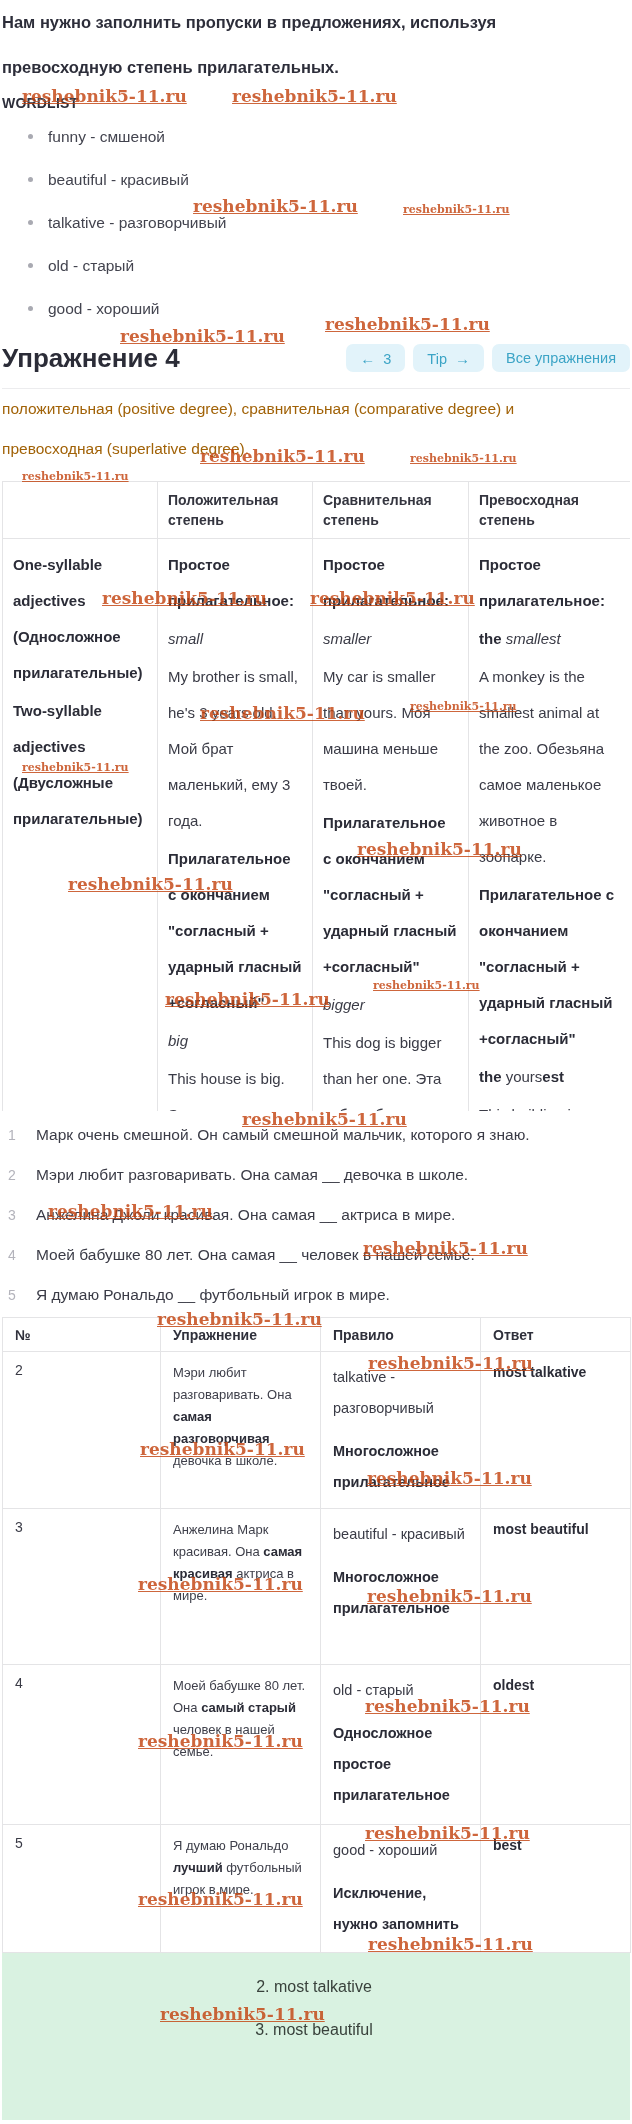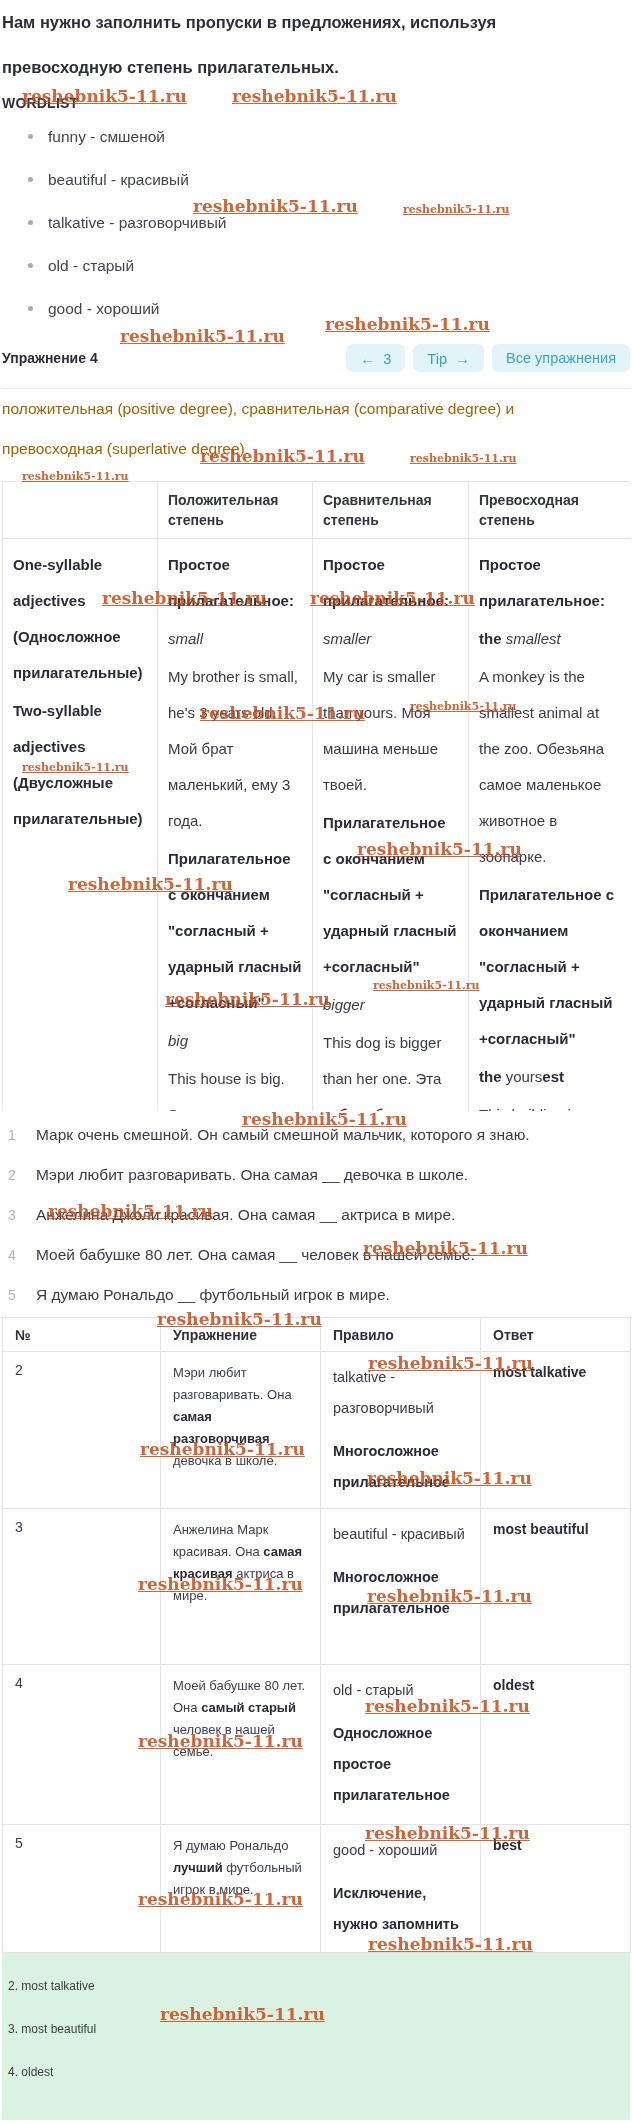--- a/index.html
+++ b/index.html
@@ -15,21 +15,21 @@
   .intro { font-weight:bold; font-size:16.5px; line-height:45px; margin:0; max-width:600px; color:#2d2e3a; }
   .wordlist-label { font-weight:bold; font-size:14px; margin-top:5px; color:#2d2e3a; letter-spacing:.2px; }
 
   
   ul.wordlist { list-style:none; margin:4px 0 0 0; padding:0 0 0 26px; }
   ul.wordlist li { height:43px; display:flex; align-items:center; font-size:15.5px; color:#43444f; }
   .dot { width:5px; height:5px; border-radius:50%; background:#a9aab2; margin-right:15px; flex:0 0 auto; }
 
   
   .ex-header { display:flex; justify-content:space-between; align-items:center; margin-top:8px; height:40px; }
-  .ex-title { font-size:14px; font-weight:bold; margin:0; color:#2b2c37; }
+  .ex-title { font-size:26px; font-weight:bold; margin:0; color:#2b2c37; }
   .nav { display:flex; gap:8px; align-items:center; }
   .nav button {
     font-family:"Liberation Sans", sans-serif;
     background:#e2f3fa; color:#3ba4c6; border:none; border-radius:7px;
     height:28px; padding:0 14px; font-size:14.5px; cursor:pointer; white-space:nowrap;
   }
   .nav button .arr { font-size:15px; }
 
   .divider { border:none; border-top:1px solid #ececee; margin:10px 0 0 0; }
 
@@ -62,21 +62,21 @@
   .t2 .c-rule p + p { margin-top:12px; }
   .t2 .c-ans { font-size:14px; line-height:20px; color:#2b2c37; }
   .t2 b { color:#2b2c37; }
   .t2 tbody tr:nth-child(1) td { height:146px; }
   .t2 tbody tr:nth-child(2) td { height:156px; }
   .t2 tbody tr:nth-child(3) td { height:160px; }
   .t2 tbody tr:nth-child(4) td { height:128px; }
 
   
   .answers { background:#d9f2e1; margin-top:0; padding:12px 10px 10px 6px; min-height:167px; }
-  .ans-line { height:43px; line-height:43px; font-size:12px; color:#38413b; }
+  .ans-line { height:43px; line-height:43px; font-size:16px; color:#38413b;text-align:center; }
 
   
   .wm {
     position:absolute; font-family:"DejaVu Serif", serif; font-weight:bold;
     color:#c2410c; opacity:.8; text-shadow:0 0 1px #ffffff;
     white-space:nowrap; pointer-events:none; z-index:9;text-decoration:underline;
   }
   .wm-big { font-size:17px; }
   .wm-small { font-size:11px; }
 </style>
@@ -257,21 +257,20 @@
             <p><b>Исключение, нужно запомнить</b></p>
           </td>
           <td class="c-ans"><b>best</b></td>
         </tr>
       </tbody>
   </table>
 
   <div class="answers">
       <div class="ans-line">2. most talkative</div>
       <div class="ans-line">3. most beautiful</div>
-      <div class="ans-line">4. oldest</div>
     </div>
 
 </div>
 
 <div>
     <span class="wm wm-big" style="left: 22px; top: 86px;">reshebnik5-11.ru</span>
     <span class="wm wm-big" style="left: 232px; top: 86px;">reshebnik5-11.ru</span>
     <span class="wm wm-big" style="left: 193px; top: 196px;">reshebnik5-11.ru</span>
     <span class="wm wm-small" style="left: 403px; top: 203px;">reshebnik5-11.ru</span>
     <span class="wm wm-big" style="left: 120px; top: 326px;">reshebnik5-11.ru</span>

